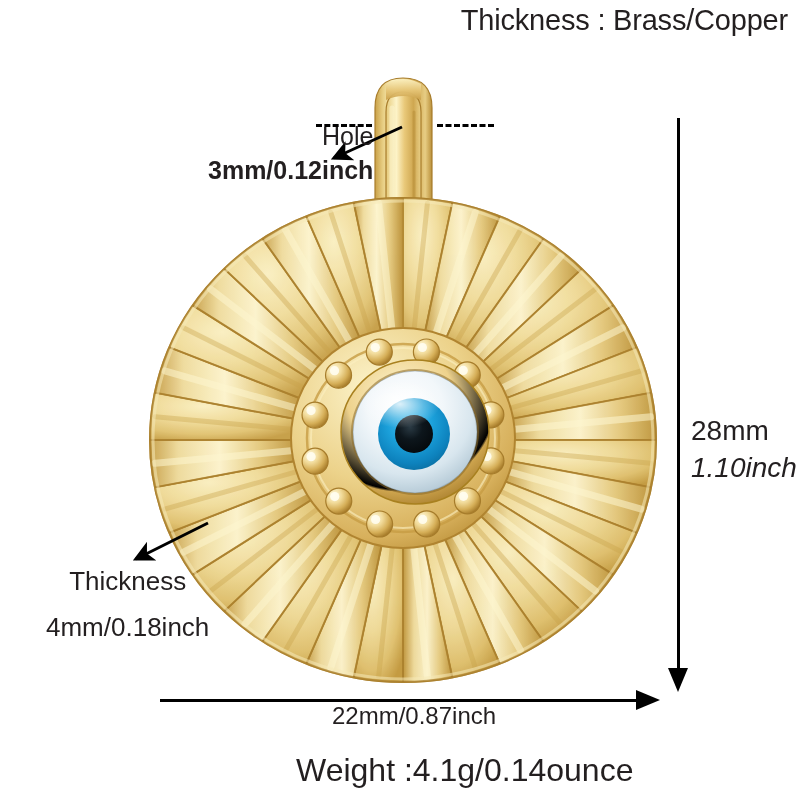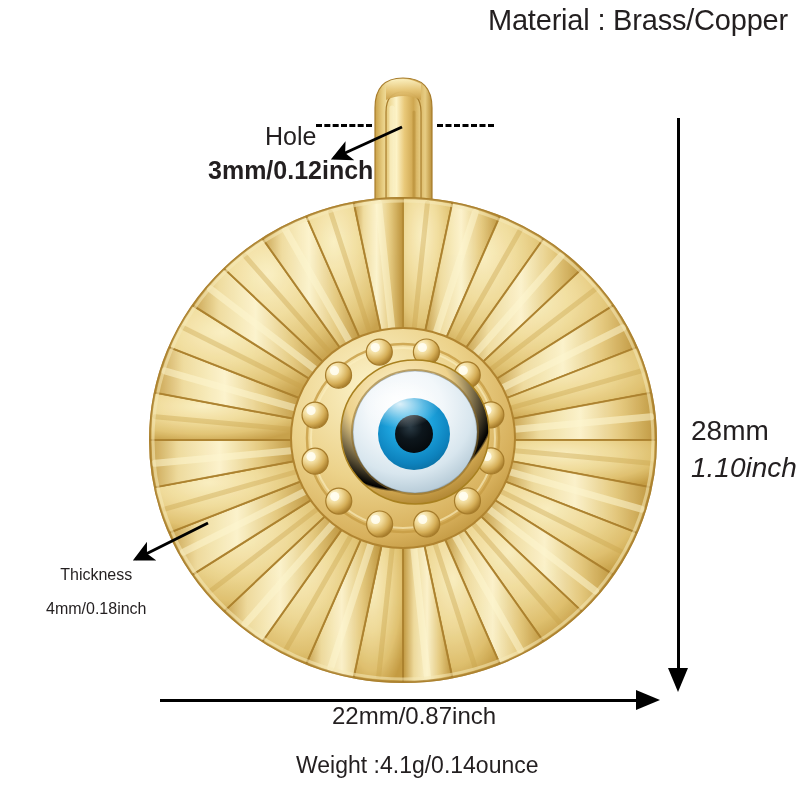--- a/index.html
+++ b/index.html
@@ -28,45 +28,45 @@
     top: 3px;
     font-size: 29px;
     letter-spacing: -0.2px;
   }
   #hole-label {
     left: 208px;
     top: 122px;
     font-size: 25px;
     text-align: center;
   }
-  #hole-label .l1 { display: block; text-align: center; }
+  #hole-label .l1 { display: block; text-align: right; }
   #hole-label .l2 { display: block; margin-top: 4px; font-weight: bold; }
   #thickness-label {
     left: 46px;
     top: 566px;
-    font-size: 16px;
+    font-size: 26px;
   }
   #thickness-label .l1 { display: block; text-align: center; }
   #thickness-label .l2 { display: block; margin-top: 15px; }
   #height-label {
     left: 691px;
     top: 414px;
     font-size: 28px;
   }
   #height-label .l1 { display: block; }
   #height-label .l2 { display: block; margin-top: 4px; font-style: italic; }
   #width-label {
     left: 332px;
     top: 702px;
     font-size: 24px;
   }
   #weight-label {
     left: 296px;
     top: 752px;
-    font-size: 23px;
+    font-size: 32px;
   }
 
   
   .dimline {
     position: absolute;
     background: #000000;
   }
   #vline {
     left: 677px;
     top: 118px;
@@ -387,21 +387,21 @@
 
   <div class="dimline" id="vline"></div>
   <div class="arrowhead" id="vline-arrow"></div>
 
   <div class="dimline" id="hline"></div>
   <div class="arrowhead" id="hline-arrow"></div>
 
   <div id="hole-dash-left"></div>
   <div id="hole-dash-right"></div>
 
-  <div class="txt" id="material-label">Material : Brass/Copper</div>
+  <div class="txt" id="material-label">Thickness : Brass/Copper</div>
 
   <div class="txt" id="hole-label">
     <span class="l1">Hole</span>
     <span class="l2">3mm/0.12inch</span>
   </div>
 
   <div class="txt" id="thickness-label">
     <span class="l1">Thickness</span>
     <span class="l2">4mm/0.18inch</span>
   </div>

